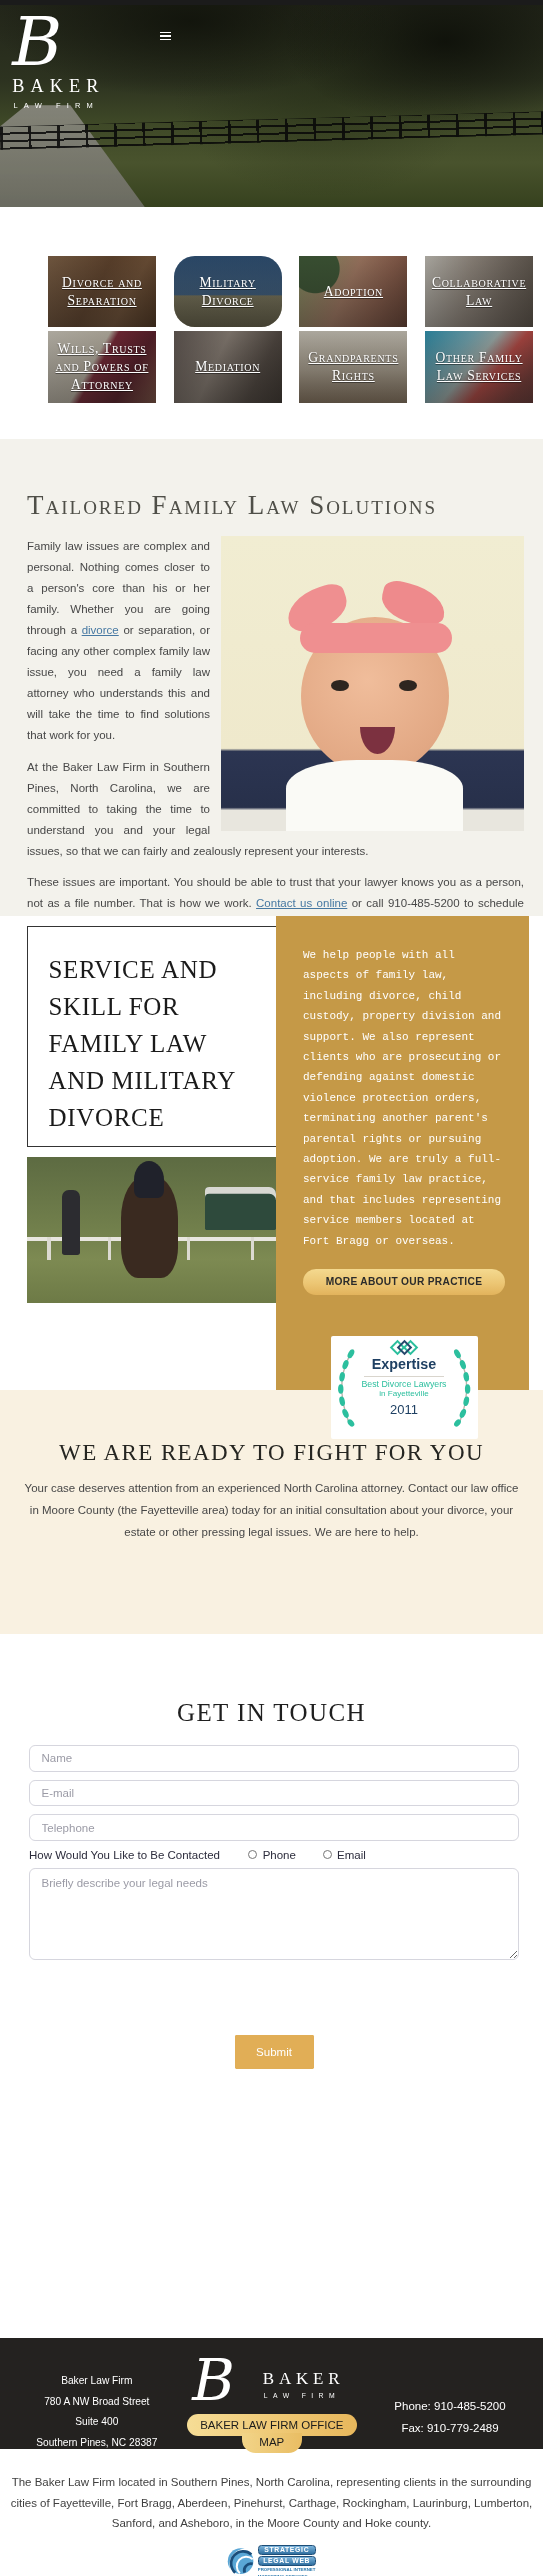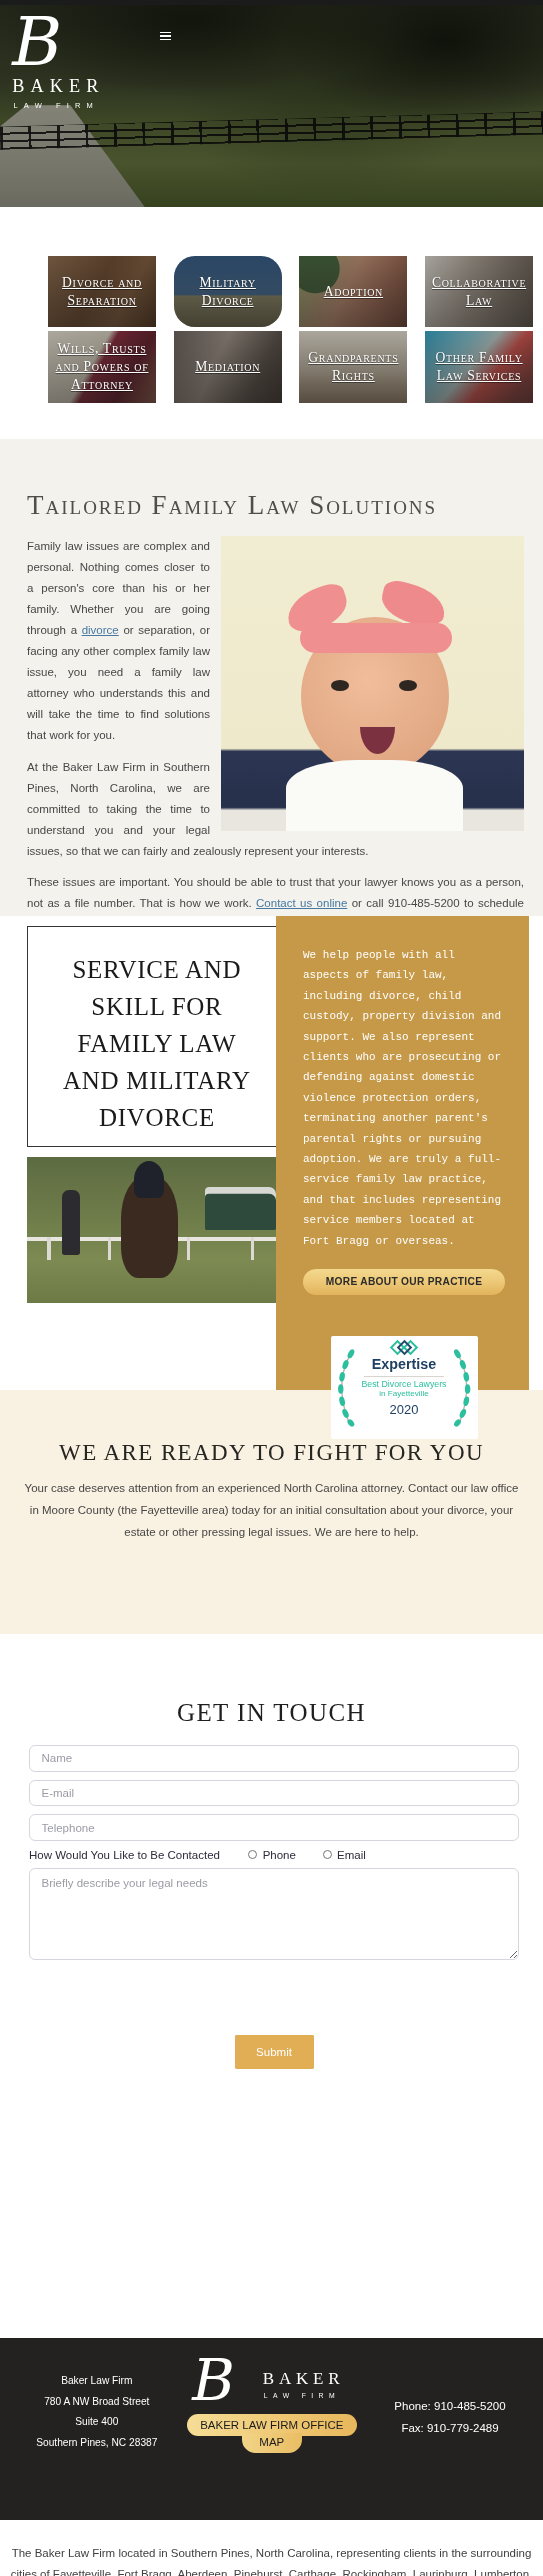--- a/index.html
+++ b/index.html
@@ -73,21 +73,21 @@
   .baby-bow2 { position:absolute; left:160px; top:49px; width:65px; height:38px; background:#ee8a8c; border-radius:30% 70% 40% 60%; transform:rotate(14deg); }
   .baby-eye { position:absolute; width:17.7px; height:11px; border-radius:50%; background:#2e2620; top:144px; }
   .baby-mouth { position:absolute; left:139px; top:191px; width:35px; height:27px; border-radius:0 0 50% 50%/0 0 100% 100%; background:#7c3140; }
   .baby-dress { position:absolute; left:65px; top:224px; width:177px; height:71px; background:#fafaf6; border-radius:40% 40% 0 0; }
   .intro p { margin-top:10.2px; }
   .intro p:first-of-type { margin-top:0; }
   a.text-link { color:#4678a2; text-decoration:underline; cursor:pointer; }
 
   
   .feature { position:relative; background:#fff; height:474px; }
-  .head-box { position:absolute; left:27px; top:9.5px; width:489px; height:221px; border:0.7px solid #343434;text-align:center; }
+  .head-box { position:absolute; left:27px; top:9.5px; width:489px; height:221px; border:0.7px solid #343434; }
   .head-box h2 { font-family:"Liberation Serif",serif; font-weight:normal; font-size:25px; line-height:37px;
     letter-spacing:0.7px; color:#1a1a1a; margin:24.4px 0 0 20.4px; width:217px; }
   .horse-photo { position:absolute; left:27px; top:241px; width:249px; height:146px; overflow:hidden;
     background:linear-gradient(to bottom,#5d6b42 0%,#74824d 55%,#7d8a52 70%,#6d7a46 100%); }
   .horse-fence { position:absolute; left:0; top:80px; width:100%; height:3.4px; background:#e8e6df; }
   .horse-post { position:absolute; top:80px; width:3.4px; height:23px; background:#dcdad2; }
   .horse-body { position:absolute; left:94px; top:19px; width:57px; height:102px; background:#3a2a20; border-radius:42% 42% 30% 30%; }
   .horse-rider { position:absolute; left:107px; top:4.1px; width:30px; height:37px; background:#20222b; border-radius:50% 50% 20% 20%; }
   .horse-truck { position:absolute; left:178px; top:30px; width:71px; height:43px; background:#2e4a3c; border-radius:4.1px 6.8px 1.4px 1.4px; box-shadow:inset 0 6.8px 0 #d8d8d2; }
   .horse-man { position:absolute; left:35px; top:33px; width:17.7px; height:65px; background:#2c2c30; border-radius:6.8px 6.8px 2.7px 2.7px; }
@@ -125,21 +125,21 @@
   .radio-row { display:flex; align-items:center; margin:6.1px 0 6.8px; font-size:11.5px; color:#2c2c3c; }
   .radio-row .q { margin-right:28.5px; }
   .radio-row label { display:flex; align-items:center; margin-right:27px; cursor:pointer; }
   .radio-row input { margin-right:5.4px; width:8.8px; height:8.8px; }
   textarea.msg { display:block; width:100%; height:92px; border:0.7px solid #d6d6de; border-radius:6.1px;
     padding:8.1px 11.5px; font-size:11.5px; font-family:"Liberation Sans",sans-serif; resize:both; }
   .submit { display:block; margin:75px auto 0; width:79px; height:34px; background:#e1ae56; color:#fff;
     border:none; border-radius:1.4px; font-size:11.5px; cursor:pointer; font-family:"Liberation Sans",sans-serif; }
 
   
-  .footer { background:#242220; height:182px; color:#fff; display:flex; padding:0 6.8px; }
+  .footer { background:#242220; height:111px; color:#fff; display:flex; padding:0 6.8px; }
   .f-col1 { width:180px; text-align:center; padding-top:33px; font-size:10.2px; line-height:20.4px; }
   .f-col2 { width:177px; position:relative; }
   .f-logo-b { font-family:"DejaVu Serif","Liberation Serif",serif; font-style:italic; font-size:58px; line-height:1;
     position:absolute; left:5.4px; top:12.2px; }
   .f-logo-name { font-family:"Liberation Serif",serif; font-size:17px; letter-spacing:4.8px; position:absolute; left:76px; top:31px; }
   .f-logo-sub { font-size:6.8px; letter-spacing:5.4px; position:absolute; left:77px; top:54px; }
   .map-btn { position:absolute; left:0px; top:76px; width:170px; text-align:center; cursor:pointer; }
   .map-line1 { display:block; background:linear-gradient(90deg,#f6dd96,#eec671 60%,#e7b75c);
     color:#1c1c1c; font-size:11.5px; padding:4.8px 0; border-radius:15px; }
   .map-line2 { display:inline-block; background:linear-gradient(90deg,#f2d econ488,#e9bd63);
@@ -285,21 +285,21 @@
         </svg>
         <div class="badge-diamonds">
             <i></i>
             <i class="mid"></i>
             <i></i>
           </div>
         <div class="badge-brand">Expertise</div>
         <div class="badge-div"></div>
         <div class="badge-l1">Best Divorce Lawyers</div>
         <div class="badge-l2">in Fayetteville</div>
-        <div class="badge-year">2020</div>
+        <div class="badge-year">2011</div>
       </div>
     </div>
   </div>
 
   <div class="ready">
     <h2>WE ARE READY TO FIGHT FOR YOU</h2>
     <p>Your case deserves attention from an experienced North Carolina attorney. Contact our law office in Moore County (the Fayetteville area) today for an initial consultation about your divorce, your estate or other pressing legal issues. We are here to help.</p>
   </div>
 
   <div class="form-sec">

